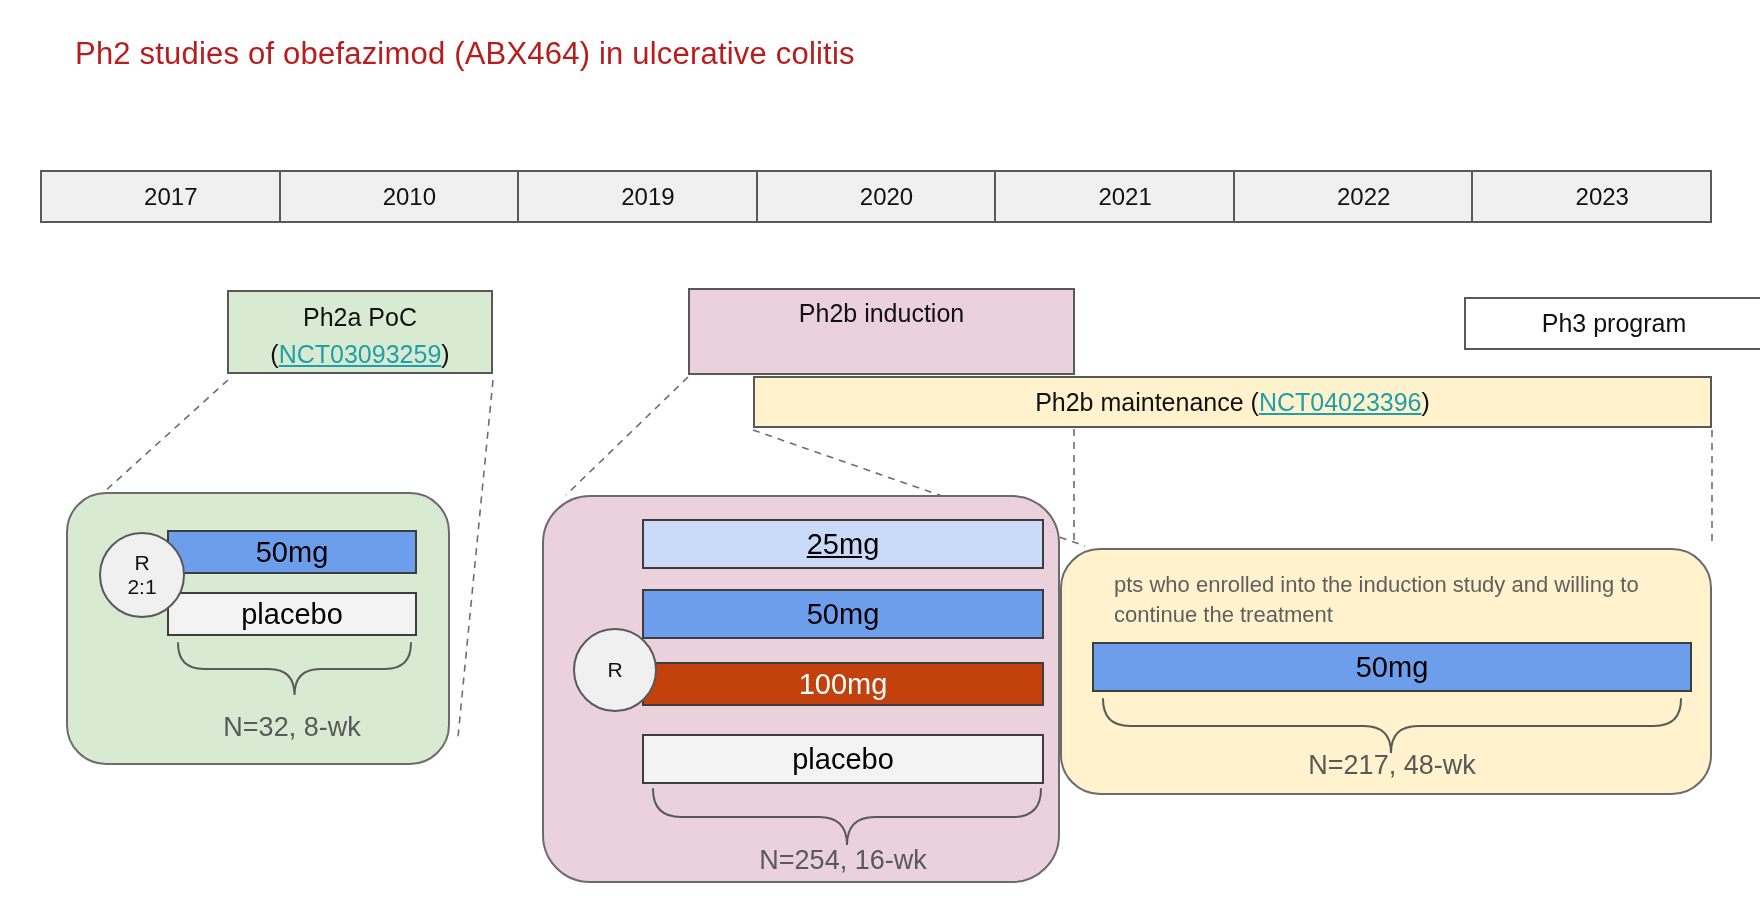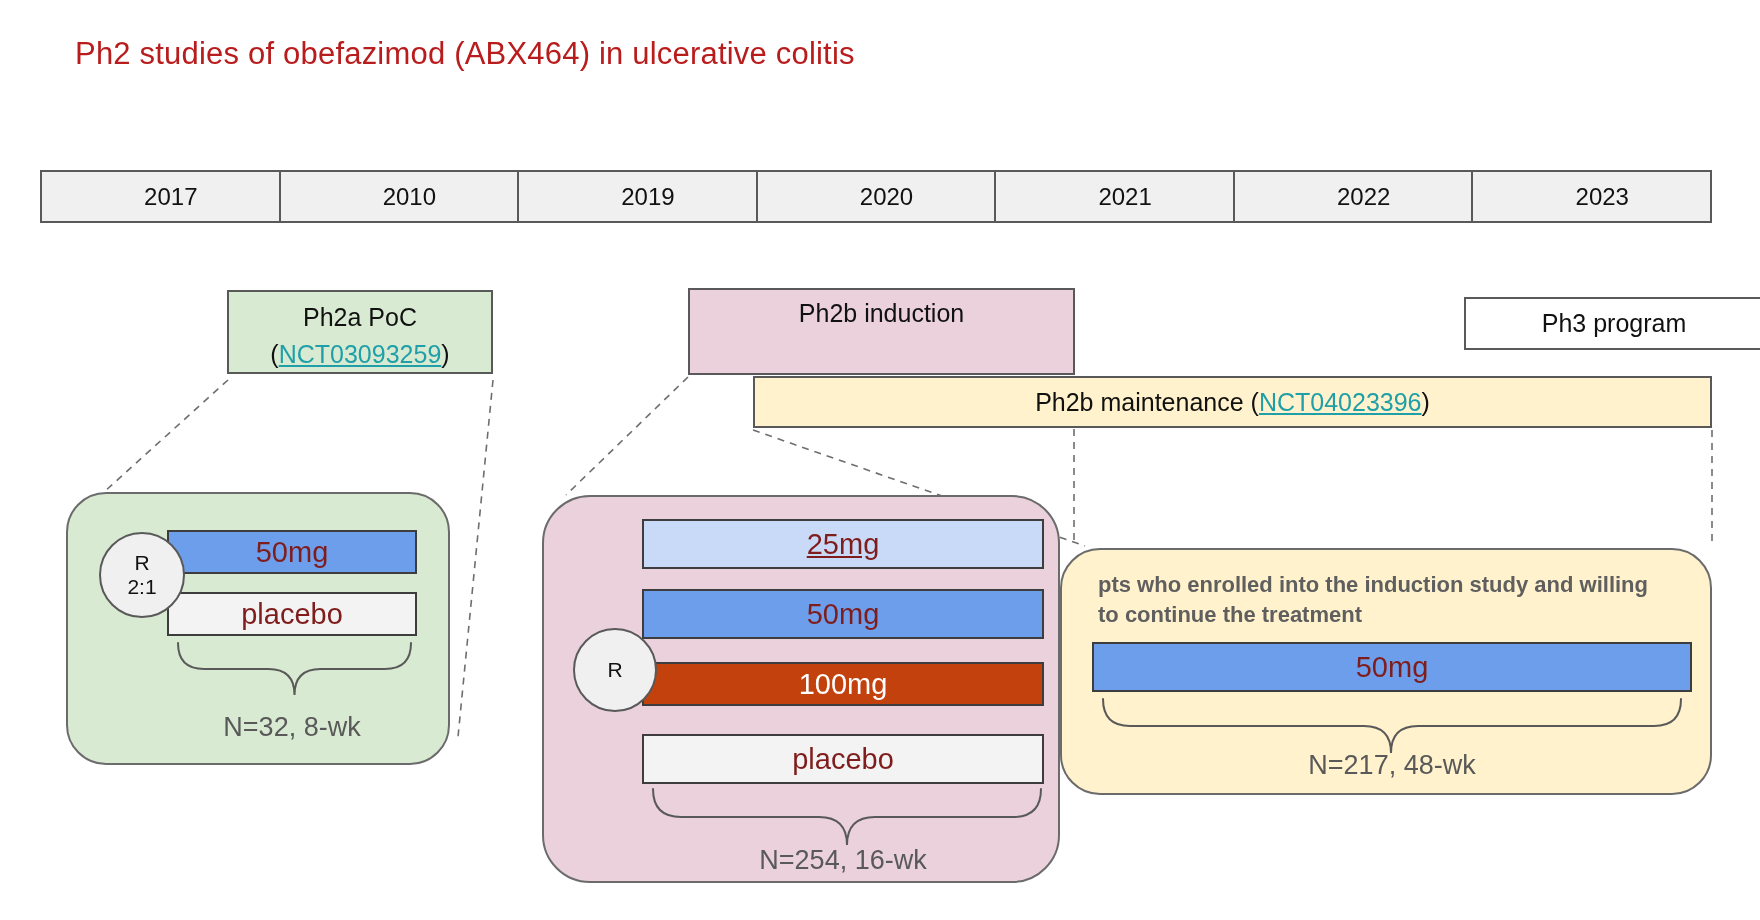--- a/index.html
+++ b/index.html
@@ -33,21 +33,21 @@
   #maintenance-bar{left:753px;top:376px;width:959px;height:52px;background:#fff2cc;display:flex;align-items:center;justify-content:center;}
   #ph3-box{left:1464px;top:297px;width:300px;height:53px;background:#ffffff;display:flex;align-items:center;justify-content:center;}
   .nct-link{color:#1fa0a8;text-decoration:underline;cursor:pointer;}
   
   .detail-box{box-sizing:border-box;border:2px solid #6b6b6b;}
   #green-box{left:66px;top:492px;width:384px;height:273px;background:#d9ead3;border-radius:40px;}
   #pink-box{left:542px;top:495px;width:518px;height:388px;background:#ead1dc;border-radius:48px;}
   #yellow-box{left:1060px;top:548px;width:652px;height:247px;background:#fff2cc;border-radius:40px;}
   .arm-bar{
     box-sizing:border-box;border:2px solid #3d3d3d;display:flex;align-items:center;justify-content:center;
-    font-size:29px;color:#7f1d1d;
+    font-size:29px;color:#000000;
   }
   .r-circle{
     box-sizing:border-box;border:2px solid #595959;border-radius:50%;background:#f0f0f0;
     display:flex;flex-direction:column;align-items:center;justify-content:center;
     font-size:21px;color:#111;line-height:1.15;z-index:3;
   }
   .n-label{font-size:27px;color:#595959;text-align:center;}
   .desc-text{font-size:22px;color:#5f5f5f;line-height:1.38;}
   svg{display:block;}
   #connectors{left:0;top:0;pointer-events:none;z-index:1;}
@@ -131,21 +131,21 @@
     <div class="abs r-circle" style="left:29px;top:131px;width:84px;height:84px;">
       <span>R</span>
     </div>
     <svg class="abs" style="left:108px;top:291px;" width="390" height="60" viewBox="0 0 390 60">
       <path d="M1,1 Q1,29 29,29 L167,29 Q195,29 195,57 Q195,29 223,29 L361,29 Q389,29 389,1" fill="none" stroke="#595959" stroke-width="2" stroke-linecap="round"></path>
     </svg>
     <div class="abs n-label" style="left:98px;top:348px;width:402px;">N=254, 16-wk</div>
   </div>
 
   <div id="yellow-box" class="abs detail-box z2">
-    <div class="abs desc-text" style="left:36px;top:20px;width:575px;font-weight:bold;">pts who enrolled into the induction study and willing to continue the treatment</div>
+    <div class="abs desc-text" style="left:52px;top:20px;width:575px;">pts who enrolled into the induction study and willing to continue the treatment</div>
     <div class="abs arm-bar" style="left:30px;top:92px;width:600px;height:50px;background:#6d9eeb;">
       <span>50mg</span>
     </div>
     <svg class="abs" style="left:40px;top:148px;" width="580" height="58" viewBox="0 0 580 58">
       <path d="M1,1 Q1,28 28,28 L262,28 Q289,28 289,55 Q289,28 316,28 L552,28 Q579,28 579,1" fill="none" stroke="#595959" stroke-width="2" stroke-linecap="round"></path>
     </svg>
     <div class="abs n-label" style="left:30px;top:200px;width:600px;">N=217, 48-wk</div>
   </div>
 
 </div>

